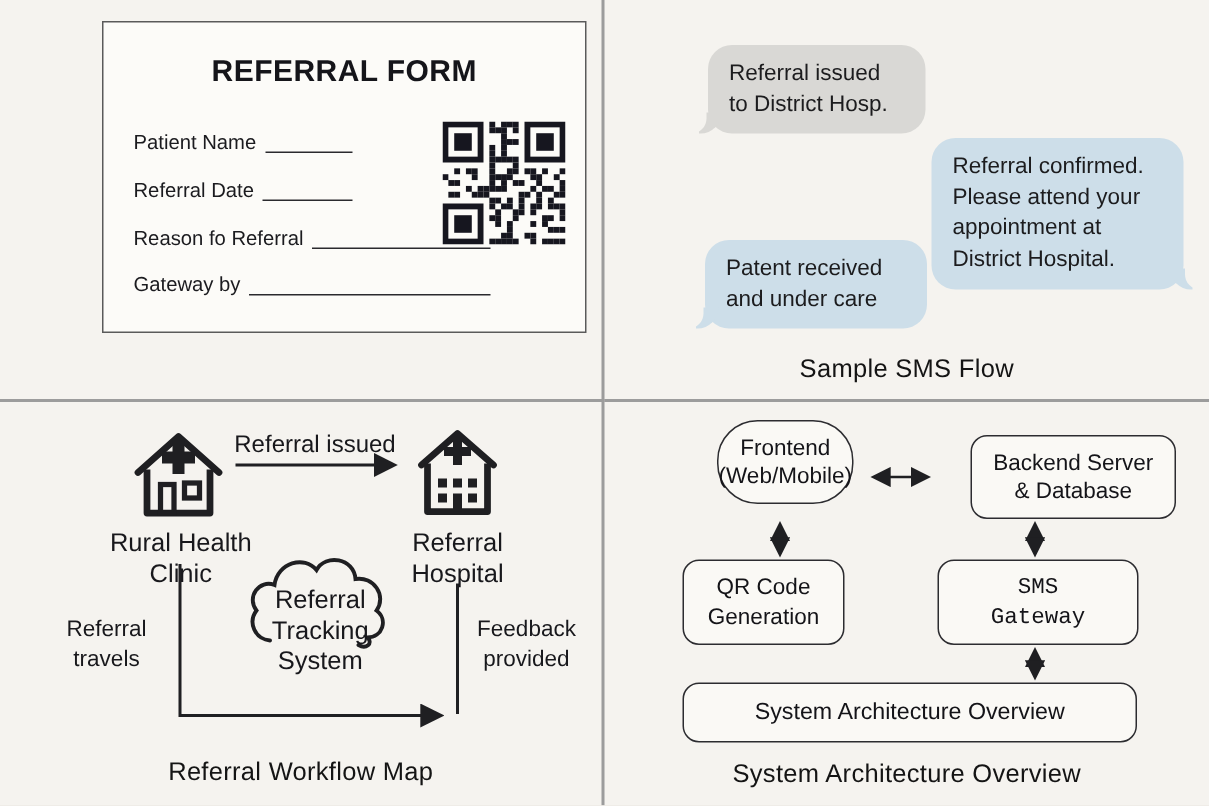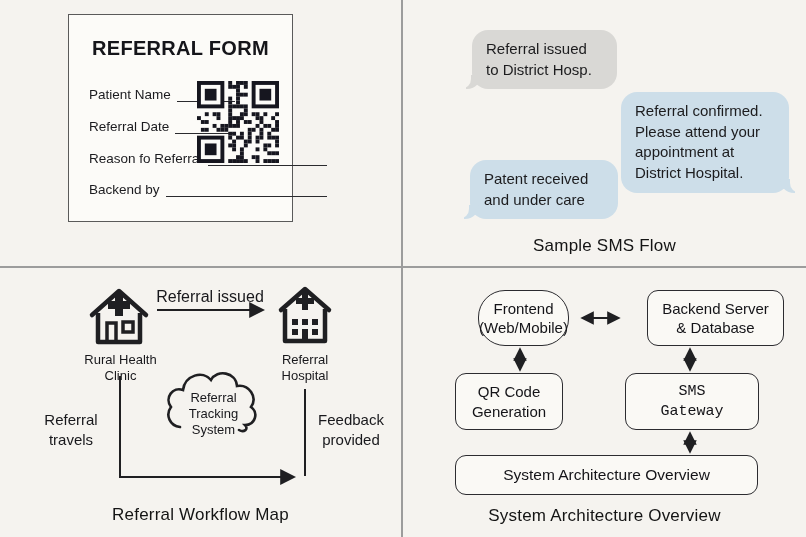--- a/index.html
+++ b/index.html
@@ -15,21 +15,21 @@
   .q-tr{border-bottom:2px solid #9c9c9c;}
   .q-bl{border-right:2px solid #9c9c9c;}
   .caption{
     position:absolute;left:0;right:0;text-align:center;
     font-size:17px;font-weight:500;color:#141414;letter-spacing:.2px;
   }
   .pre{white-space:pre-line;}
 
   
   .form-card{
-    position:absolute;left:68px;top:14px;width:225px;height:208px;
+    position:absolute;left:68px;top:14px;width:323px;height:208px;
     background:#fcfbf8;border:1px solid #5a5a5a;box-sizing:border-box;
   }
   .form-title{
     text-align:center;margin-top:22px;font-size:20px;font-weight:700;
     letter-spacing:.3px;color:#15151a;
   }
   .f-row{position:absolute;left:20px;display:flex;align-items:center;}
   .f-row .lbl{font-size:13.5px;color:#1b1b1f;white-space:nowrap;}
   .f-row .u{flex:1;border-bottom:1.5px solid #2a2a2e;height:14px;margin-left:6px;}
   .f-row.r1{top:72px;width:146px;}
@@ -50,33 +50,33 @@
   .bubble.tail-left::before{left:-6px;border-bottom-right-radius:15px;}
   .bubble.tail-left::after{left:-11px;border-bottom-right-radius:10px;}
   .bubble.tail-right::before{right:-6px;border-bottom-left-radius:15px;}
   .bubble.tail-right::after{right:-11px;border-bottom-left-radius:10px;}
   .b1{left:69px;top:30px;width:117px;}
   .b2{left:218px;top:92px;width:140px;}
   .b3{left:67px;top:160px;width:120px;}
 
   
   .wf-label{position:absolute;text-align:center;color:#18181c;}
-  .wf-node{font-size:13px;line-height:1.22;}
+  .wf-node{font-size:17px;line-height:1.22;}
   .wf-side{font-size:15px;line-height:1.3;}
   .wf-arrow-label{font-size:16px;}
   .wf-svg,.arch-svg{position:absolute;left:0;top:0;pointer-events:none;}
   .icon-abs{position:absolute;}
 
   
   .arch-box{
     position:absolute;box-sizing:border-box;border:1.6px solid #2c2c30;border-radius:11px;
     background:#faf9f5;display:flex;align-items:center;justify-content:center;
     text-align:center;font-size:15px;line-height:1.3;color:#141418;
   }
-  .bx-frontend{left:75px;top:22px;width:91px;height:56px;border-radius:27px;}
+  .bx-frontend{left:75px;top:12px;width:91px;height:56px;border-radius:27px;}
   .bx-backend{left:219px;top:22px;width:137px;height:56px;margin-left:25px;}
   .bx-qr{left:52px;top:105px;width:108px;height:57px;}
   .bx-sms{left:222px;top:105px;width:134px;height:57px;font-family:Liberation Mono, monospace;}
   .bx-overview{left:52px;top:187px;width:303px;height:40px;font-size:15.5px;}
 </style>
 </head>
 <body>
 
 <div class="canvas">
 
@@ -90,21 +90,21 @@
       </div>
       <div class="f-row r2">
         <span class="lbl">Referral Date</span>
         <span class="u"></span>
       </div>
       <div class="f-row r3">
         <span class="lbl">Reason fo Referral</span>
         <span class="u"></span>
       </div>
       <div class="f-row r4">
-        <span class="lbl">Backend by</span>
+        <span class="lbl">Gateway by</span>
         <span class="u"></span>
       </div>
 
       <div class="qr-wrap">
         <svg id="qr-svg" width="82" height="82" viewBox="0 0 84 84">
             <rect x="32" y="0" width="4" height="4" fill="#16161f"></rect>
             <rect x="40" y="0" width="4" height="4" fill="#16161f"></rect>
             <rect x="44" y="0" width="4" height="4" fill="#16161f"></rect>
             <rect x="48" y="0" width="4" height="4" fill="#16161f"></rect>
             <rect x="32" y="4" width="4" height="4" fill="#16161f"></rect>

